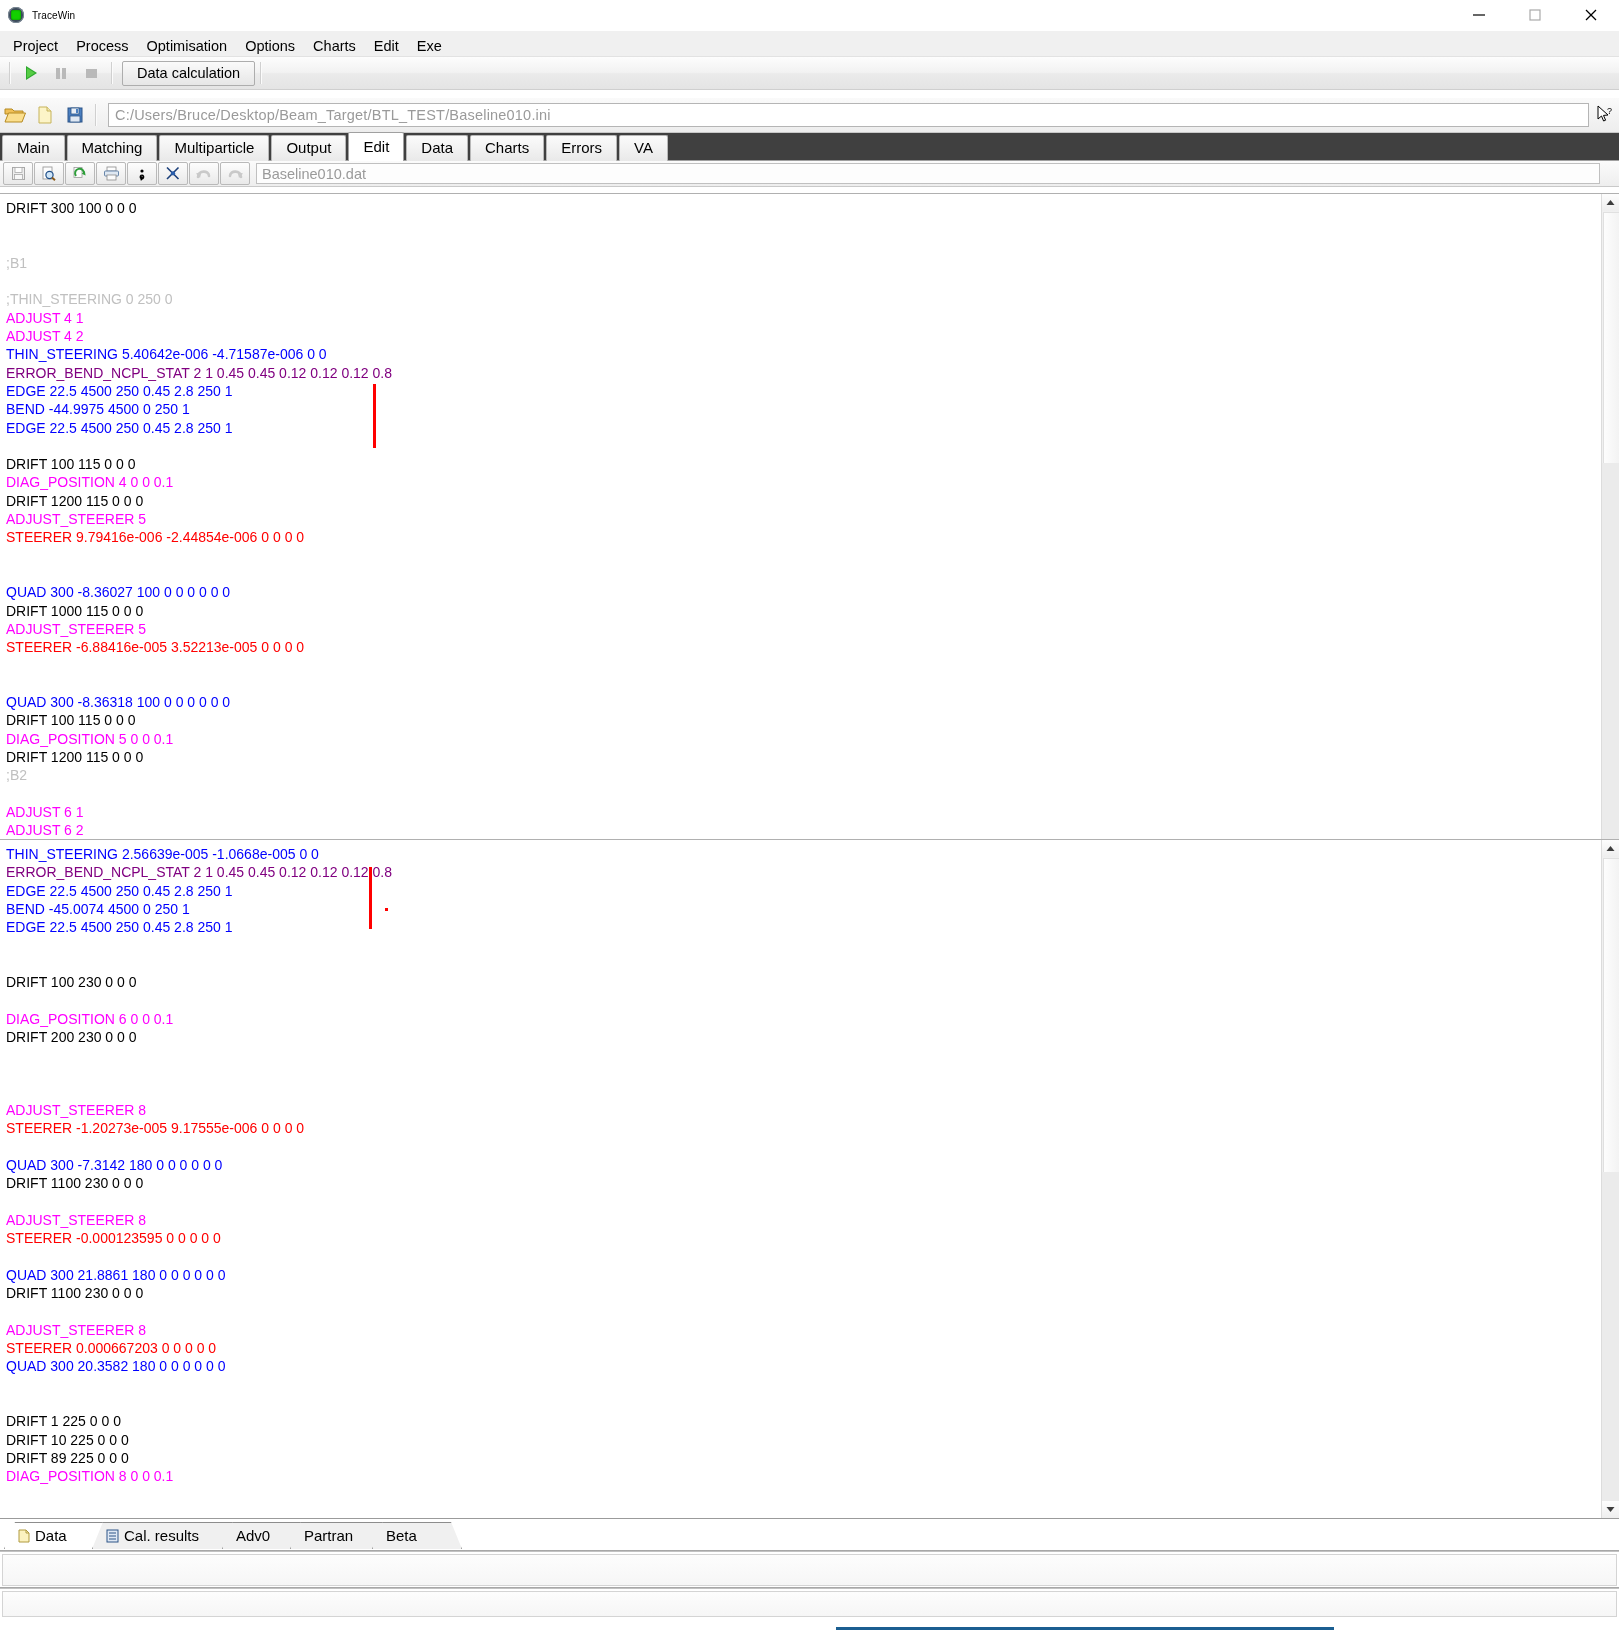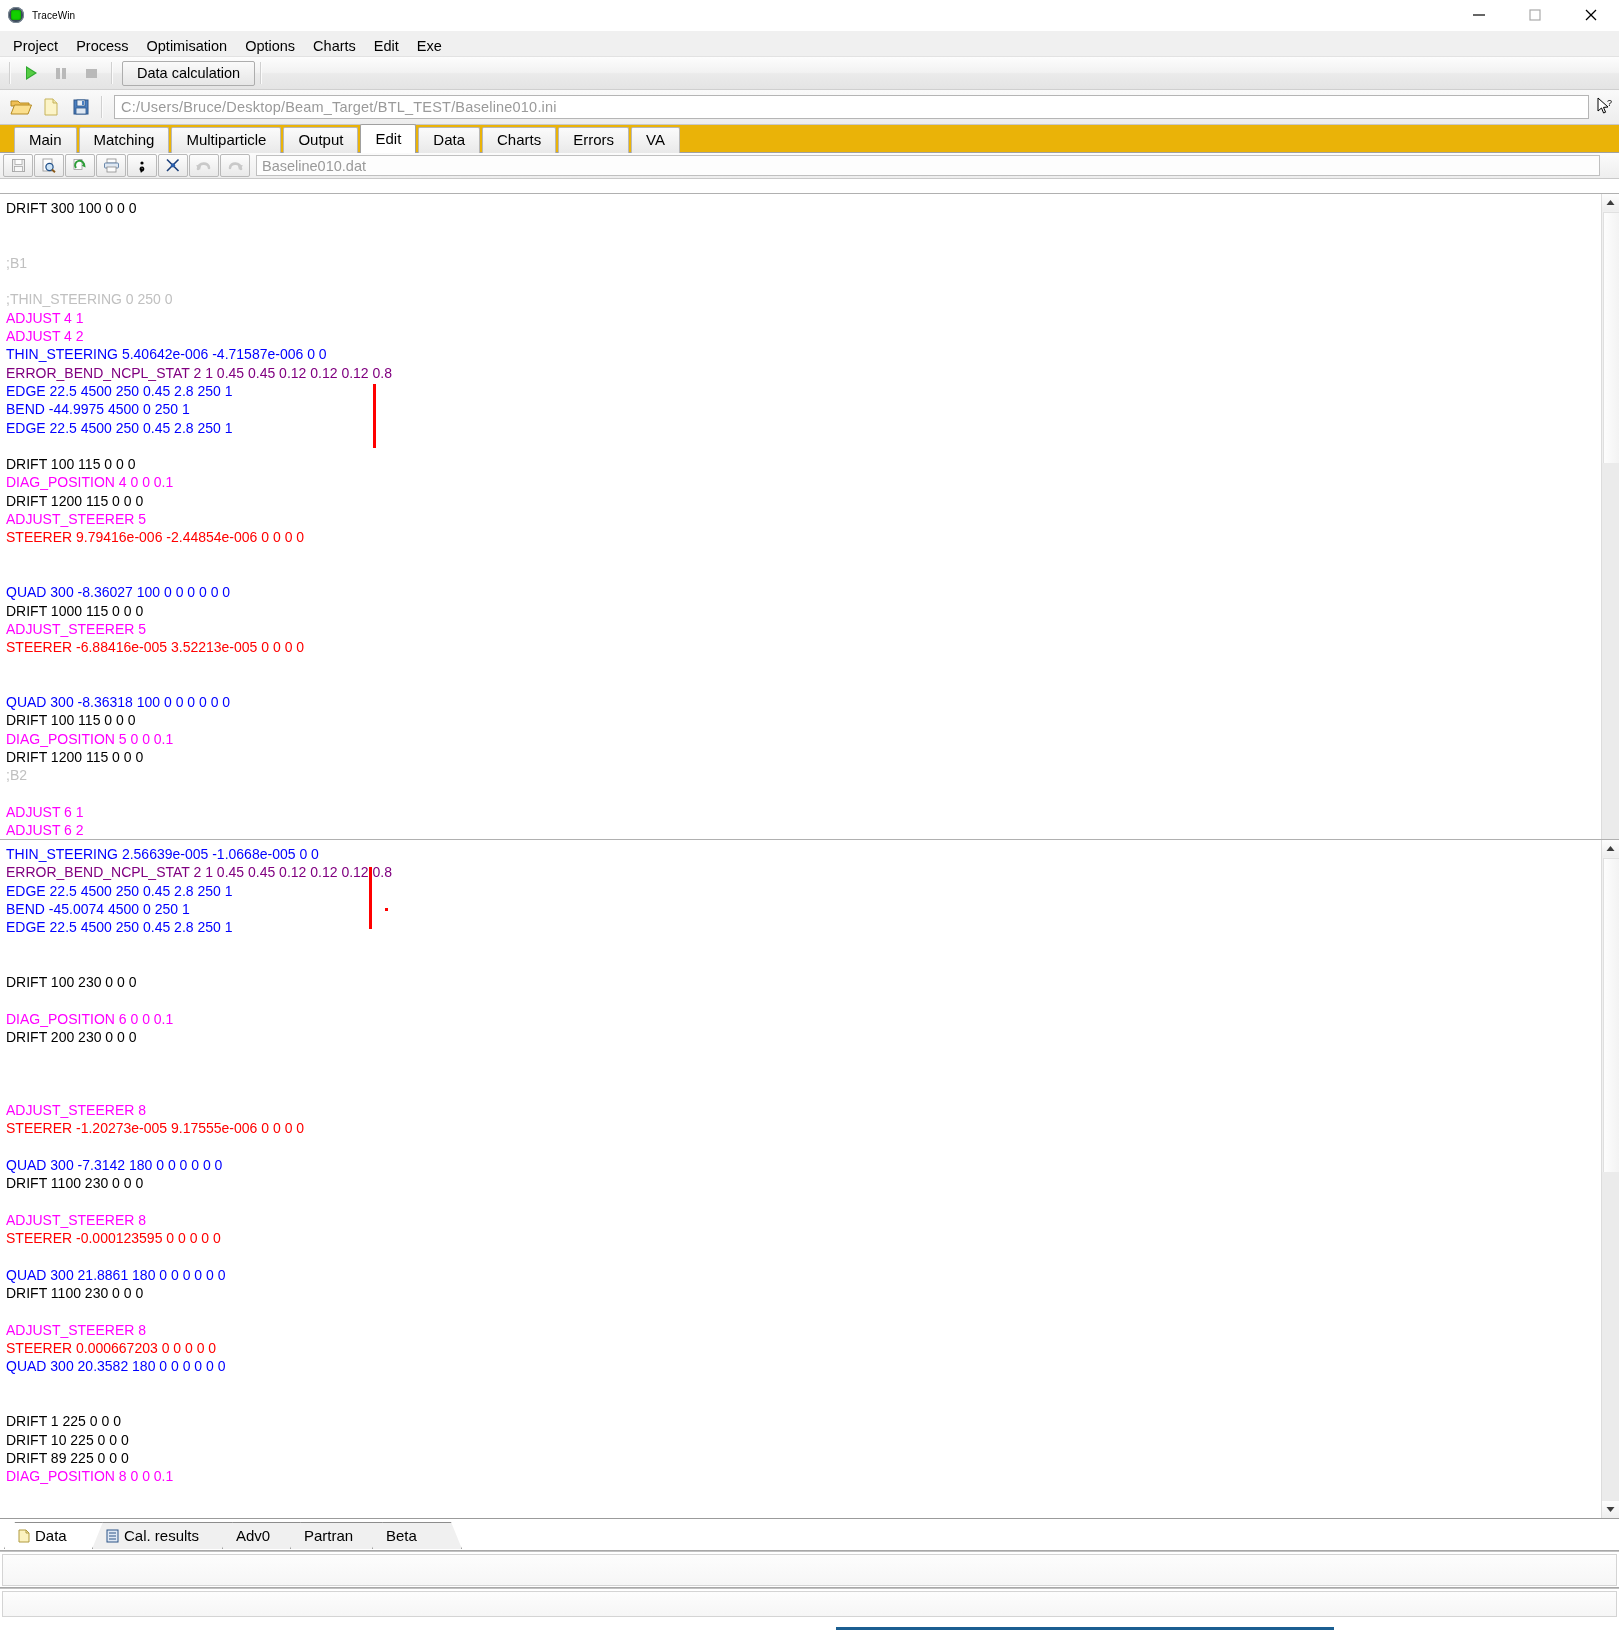--- a/index.html
+++ b/index.html
@@ -112,21 +112,21 @@
     color:#000;
   }
 
   
   .pathbar {
     height: 34px;
     background: linear-gradient(to bottom,#fafafa,#ededed);
     display: flex;
     align-items: center;
     border-bottom: 1px solid #c8c8c8;
-    padding-left: 6px;
+    margin-top: 8px;
   }
   .pathinput {
     flex: 1 1 auto;
     height: 22px;
     margin-left: 6px;
     margin-right: 4px;
     border: 1px solid #b5b5b5;
     background: #fff;
     display: flex;
     align-items: center;
@@ -139,24 +139,24 @@
   }
   .helpcursor {
     width: 26px;
     display:flex; align-items:center; justify-content:center;
     flex: 0 0 auto;
   }
 
   
   .tabstrip {
     height: 27px;
-    background: #eab308;
+    background: #404040;
     display: flex;
     align-items: flex-end;
-    padding-left: 14px;
+    padding-left: 2px;
     position: relative;
     border-bottom: 1px solid #a0a0a0;
   }
   .tab {
     font-size: 15px;
     color: #000;
     padding: 3px 14px 4px 14px;
     background: linear-gradient(to bottom,#fbfbfb,#e9e9e9);
     border: 1px solid #b8b8b8;
     border-bottom: none;

